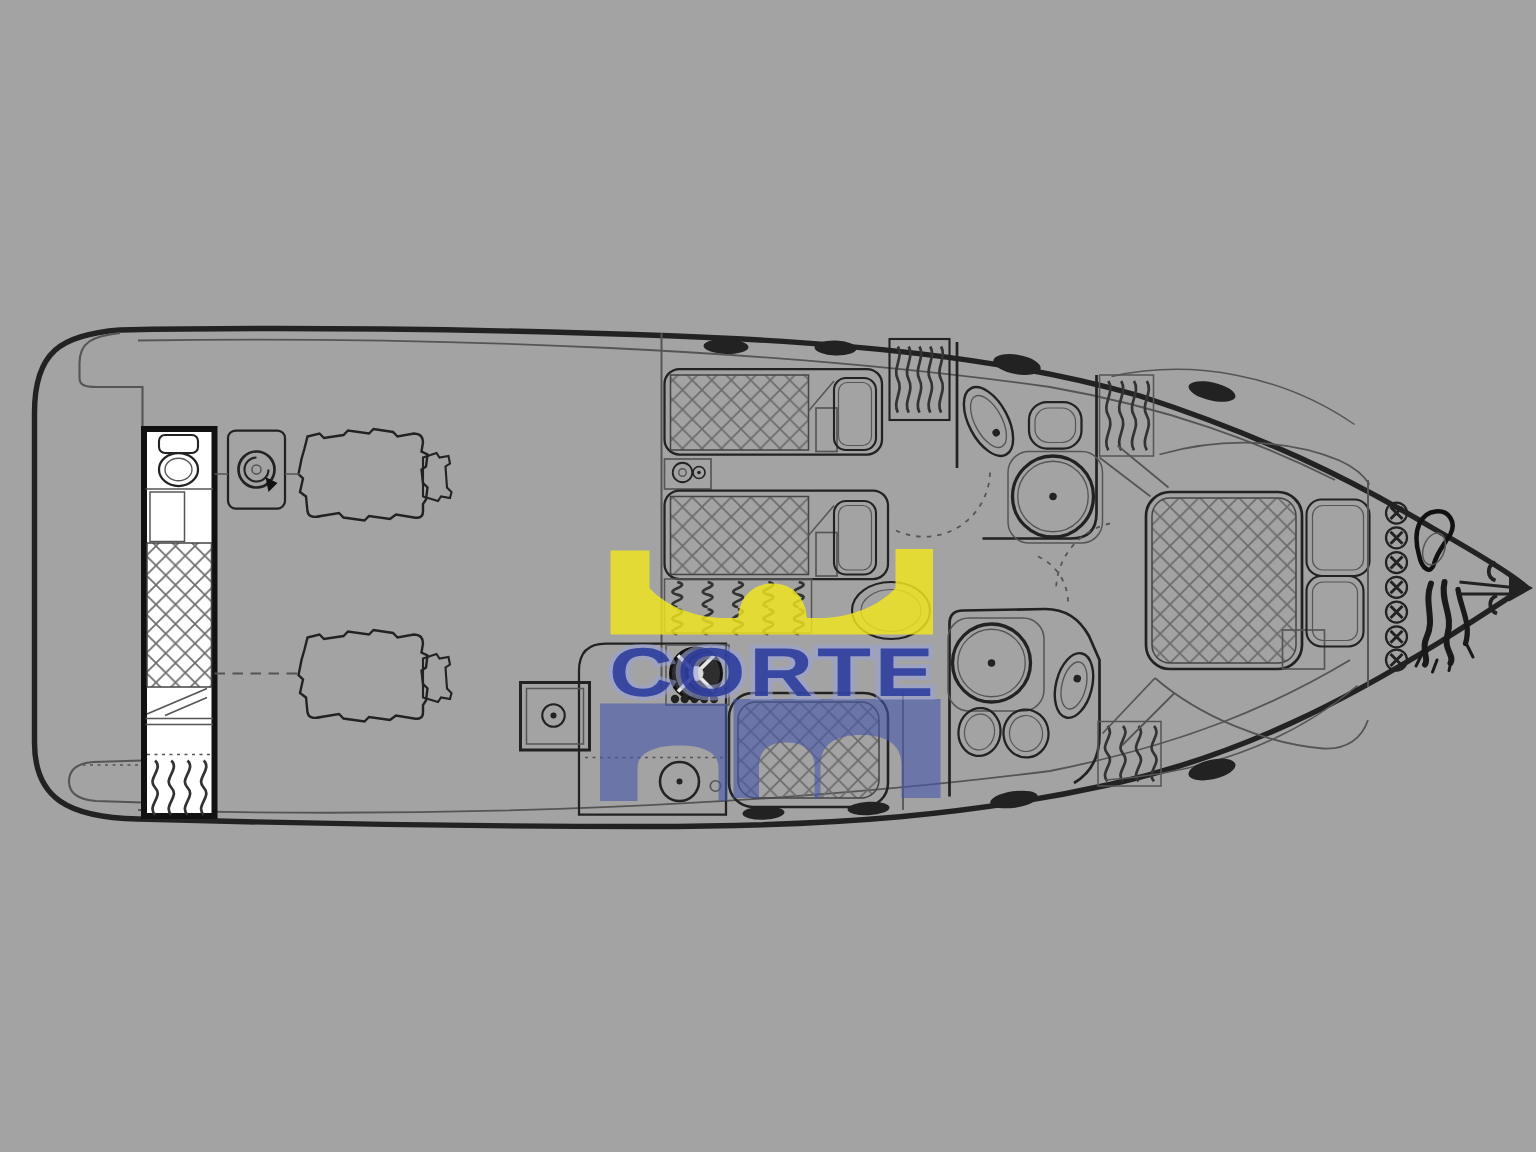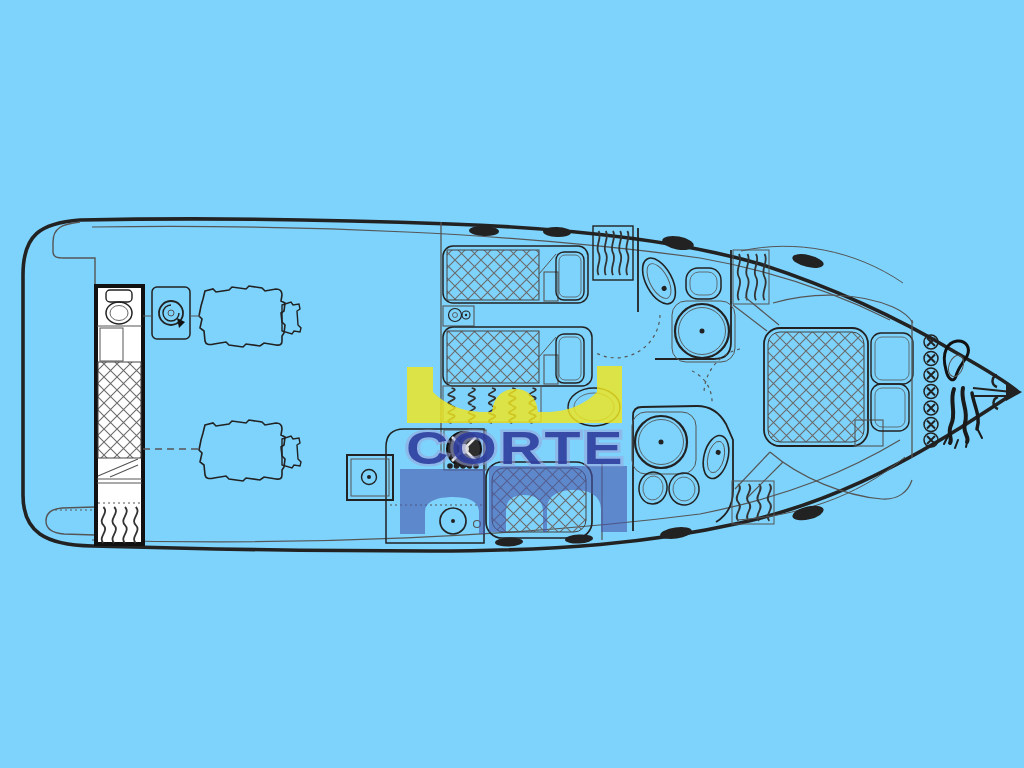--- a/index.html
+++ b/index.html
@@ -1,16 +1,16 @@
 <!DOCTYPE html>
 <html><head>
 <meta charset="utf-8">
 <style>
   html,body{margin:0;padding:0;background:#fff;}
-  .stage{width:1024px;height:768px;background:#7dd3fc;position:relative;font-family:"Liberation Sans",sans-serif;}
+  .stage{width:1024px;height:768px;background:#a3a3a3;position:relative;font-family:"Liberation Sans",sans-serif;}
   svg{display:block;}
   .ink{stroke:#222;fill:none;}
   .thin{stroke:#555;fill:none;}
   .sq{vector-effect:non-scaling-stroke;stroke:#333;fill:none;stroke-width:1.8;}
   text.wm{font-family:"Liberation Sans",sans-serif;font-weight:bold;letter-spacing:2px;}
 </style>
 </head>
 <body>
 
 <div class="stage">

